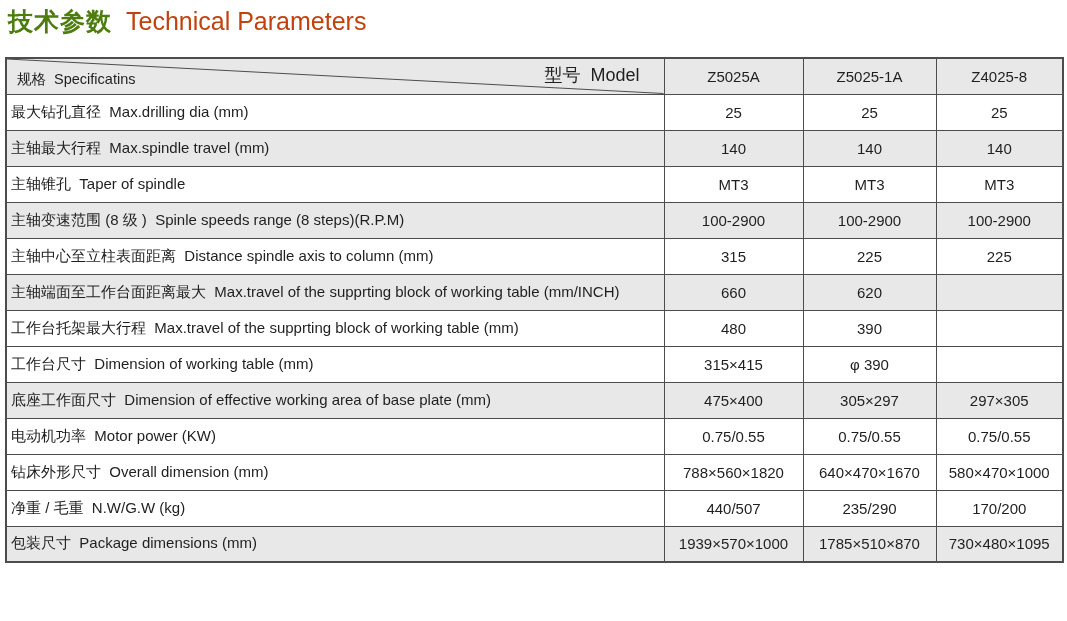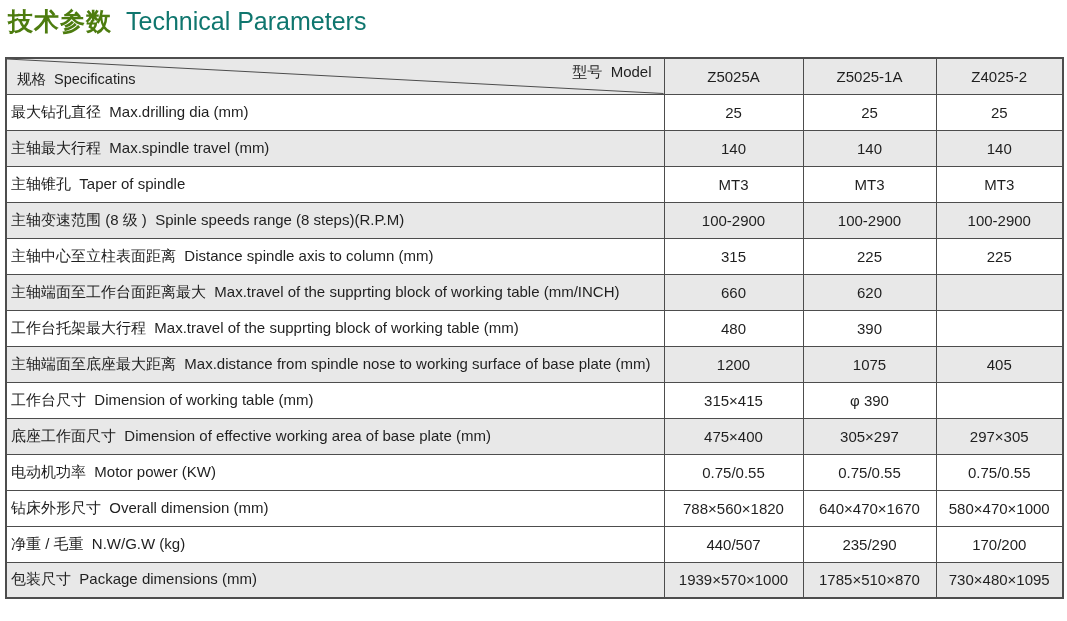--- a/index.html
+++ b/index.html
@@ -15,21 +15,21 @@
 
   
   .title {
     position: absolute;
     top: 4px; left: 8px;
     font-size: 25px;
     line-height: 34px;
     white-space: nowrap;
   }
   .title .zh { font-weight: bold; color: #4d7c0f; letter-spacing: 1px; }
-  .title .en { font-weight: normal; color: #0f766e; margin-left: 14px; }
+  .title .en { font-weight: normal; color: #c2410c; margin-left: 14px; }
 
   
   table.spec-table {
     position: absolute;
     top: 57px; left: 5px;
     width: 1057px;
     border-collapse: collapse;
     table-layout: fixed;
     border: 2px solid #4d4d4d;
   }
@@ -70,22 +70,22 @@
     display: block;
   }
   .spec-label {
     position: absolute;
     left: 10px; bottom: 5px;
     font-size: 14.5px;
     white-space: pre;
   }
   .model-label {
     position: absolute;
-    right: 12px; top: 4px;
-    font-size: 15px;
+    right: 24px; top: 4px;
+    font-size: 18px;
     white-space: pre;
   }
 </style>
 </head>
 <body>
 
 <div class="title">
   <span class="zh">技术参数</span><span class="en">Technical Parameters</span>
 </div>
 
@@ -100,21 +100,21 @@
     <tr class="shaded">
       <th class="diag-cell">
         <svg class="diag-line" preserveAspectRatio="none" viewBox="0 0 100 100">
           <line x1="0" y1="0" x2="100" y2="100" stroke="#4d4d4d" stroke-width="1" vector-effect="non-scaling-stroke"></line>
         </svg>
         <span class="spec-label">规格  Specificatins</span>
         <span class="model-label">型号  Model</span>
       </th>
       <th class="model-col">Z5025A</th>
       <th class="model-col">Z5025-1A</th>
-      <th class="model-col">Z4025-2</th>
+      <th class="model-col">Z4025-8</th>
     </tr>
   </thead>
   <tbody>
       <tr>
     <td class="label-cell">最大钻孔直径  Max.drilling dia (mm)</td>
     <td class="value-cell">25</td>
     <td class="value-cell">25</td>
     <td class="value-cell">25</td>
   </tr>
       <tr class="shaded">
@@ -146,26 +146,20 @@
     <td class="value-cell">660</td>
     <td class="value-cell">620</td>
     <td class="value-cell"></td>
   </tr>
       <tr>
     <td class="label-cell">工作台托架最大行程  Max.travel of the supprting block of working table (mm)</td>
     <td class="value-cell">480</td>
     <td class="value-cell">390</td>
     <td class="value-cell"></td>
   </tr>
-      <tr class="shaded">
-    <td class="label-cell">主轴端面至底座最大距离  Max.distance from spindle nose to working surface of base plate (mm)</td>
-    <td class="value-cell">1200</td>
-    <td class="value-cell">1075</td>
-    <td class="value-cell">405</td>
-  </tr>
       <tr>
     <td class="label-cell">工作台尺寸  Dimension of working table (mm)</td>
     <td class="value-cell">315×415</td>
     <td class="value-cell">φ 390</td>
     <td class="value-cell"></td>
   </tr>
       <tr class="shaded">
     <td class="label-cell">底座工作面尺寸  Dimension of effective working area of base plate (mm)</td>
     <td class="value-cell">475×400</td>
     <td class="value-cell">305×297</td>

